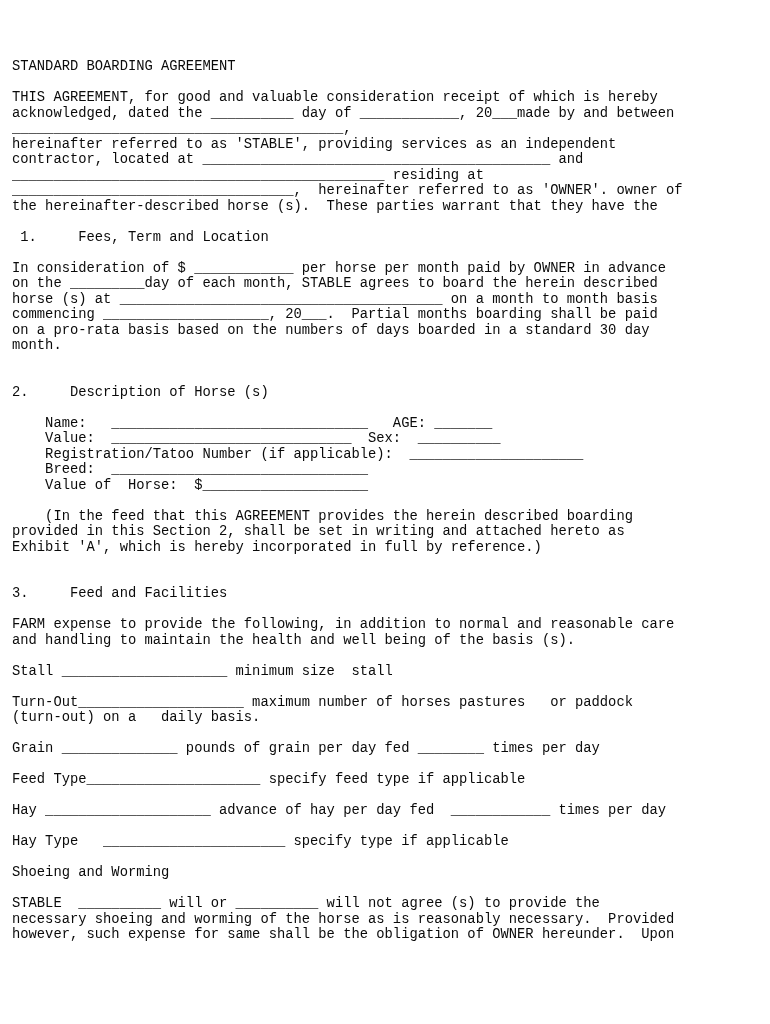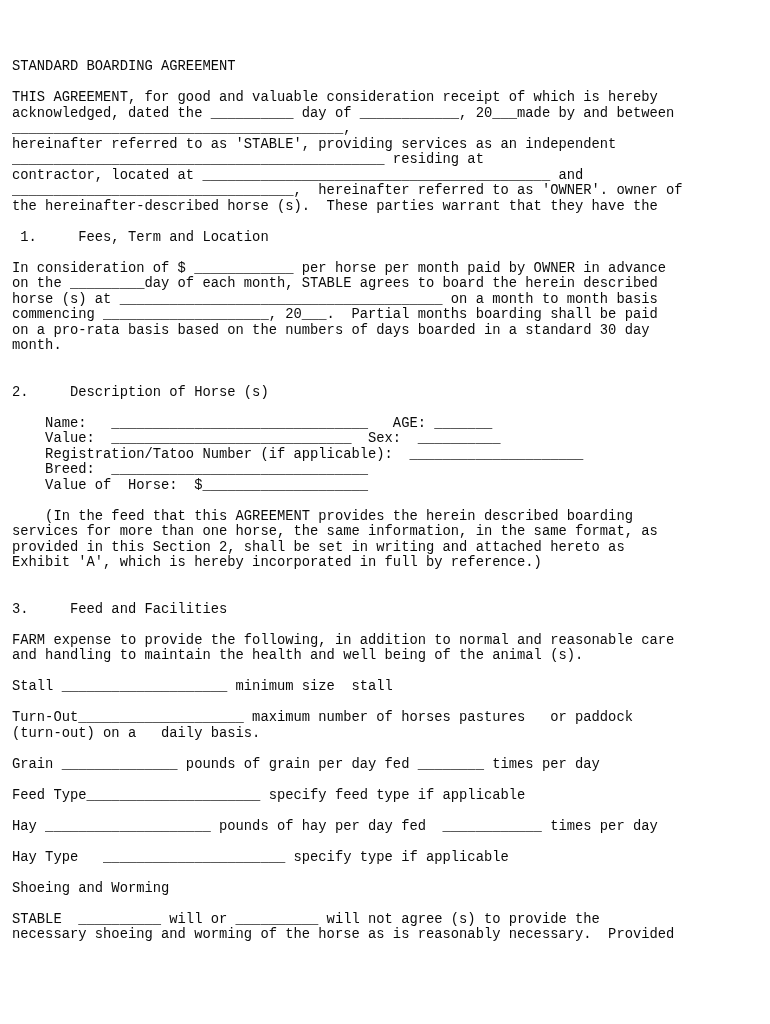--- a/index.html
+++ b/index.html
@@ -26,22 +26,22 @@
 <body>
 
 <div class="page">
   <div class="line">STANDARD BOARDING AGREEMENT</div>
   <div>
       <div class="line"></div>
       <div class="line">THIS AGREEMENT, for good and valuable consideration receipt of which is hereby</div>
       <div class="line">acknowledged, dated the __________ day of ____________, 20___made by and between</div>
       <div class="line">________________________________________,</div>
       <div class="line">hereinafter referred to as 'STABLE', providing services as an independent</div>
+      <div class="line">contractor, located at __________________________________________ and</div>
       <div class="line">_____________________________________________ residing at</div>
-      <div class="line">contractor, located at __________________________________________ and</div>
       <div class="line">__________________________________,  hereinafter referred to as 'OWNER'. owner of</div>
       <div class="line">the hereinafter-described horse (s).  These parties warrant that they have the</div>
       <div class="line"></div>
       <div class="line"> 1.     Fees, Term and Location</div>
       <div class="line"></div>
       <div class="line">In consideration of $ ____________ per horse per month paid by OWNER in advance</div>
       <div class="line">on the _________day of each month, STABLE agrees to board the herein described</div>
       <div class="line">horse (s) at _______________________________________ on a month to month basis</div>
       <div class="line">commencing ____________________, 20___.  Partial months boarding shall be paid</div>
       <div class="line">on a pro-rata basis based on the numbers of days boarded in a standard 30 day</div>
@@ -50,40 +50,39 @@
       <div class="line"></div>
       <div class="line">2.     Description of Horse (s)</div>
       <div class="line"></div>
       <div class="line">    Name:   _______________________________   AGE: _______</div>
       <div class="line">    Value:  _____________________________  Sex:  __________</div>
       <div class="line">    Registration/Tatoo Number (if applicable):  _____________________</div>
       <div class="line">    Breed:  _______________________________</div>
       <div class="line">    Value of  Horse:  $____________________</div>
       <div class="line"></div>
       <div class="line">    (In the feed that this AGREEMENT provides the herein described boarding</div>
-      <div class="line">services for more than one horse, the same information, in the same format, as</div>
       <div class="line">provided in this Section 2, shall be set in writing and attached hereto as</div>
       <div class="line">Exhibit 'A', which is hereby incorporated in full by reference.)</div>
       <div class="line"></div>
       <div class="line"></div>
       <div class="line">3.     Feed and Facilities</div>
       <div class="line"></div>
       <div class="line">FARM expense to provide the following, in addition to normal and reasonable care</div>
-      <div class="line">and handling to maintain the health and well being of the animal (s).</div>
+      <div class="line">and handling to maintain the health and well being of the basis (s).</div>
       <div class="line"></div>
       <div class="line">Stall ____________________ minimum size  stall</div>
       <div class="line"></div>
       <div class="line">Turn-Out____________________ maximum number of horses pastures   or paddock</div>
       <div class="line">(turn-out) on a   daily basis.</div>
       <div class="line"></div>
       <div class="line">Grain ______________ pounds of grain per day fed ________ times per day</div>
       <div class="line"></div>
       <div class="line">Feed Type_____________________ specify feed type if applicable</div>
       <div class="line"></div>
-      <div class="line">Hay ____________________ pounds of hay per day fed  ____________ times per day</div>
+      <div class="line">Hay ____________________ advance of hay per day fed  ____________ times per day</div>
       <div class="line"></div>
       <div class="line">Hay Type   ______________________ specify type if applicable</div>
       <div class="line"></div>
       <div class="line">Shoeing and Worming</div>
       <div class="line"></div>
       <div class="line">STABLE  __________ will or __________ will not agree (s) to provide the</div>
       <div class="line">necessary shoeing and worming of the horse as is reasonably necessary.  Provided</div>
       <div class="line">however, such expense for same shall be the obligation of OWNER hereunder.  Upon</div>
     </div>
 </div>

